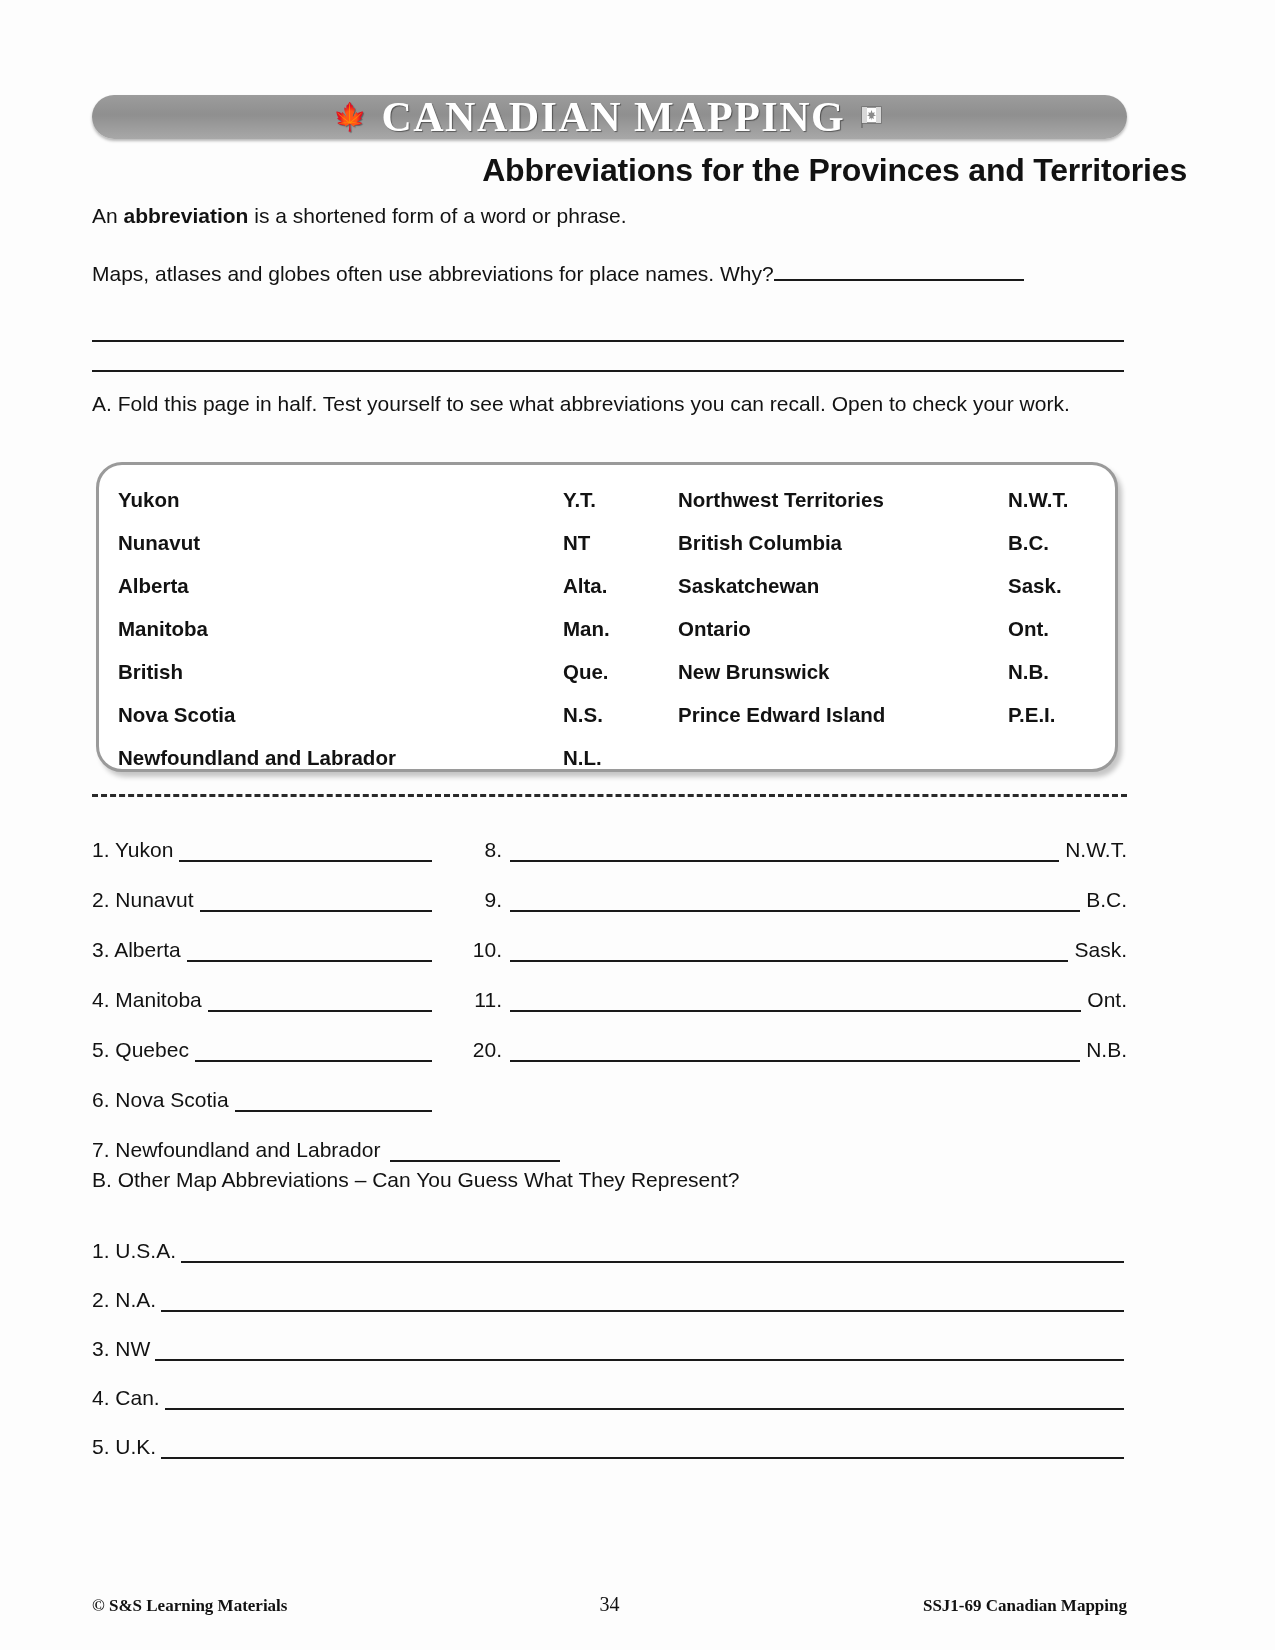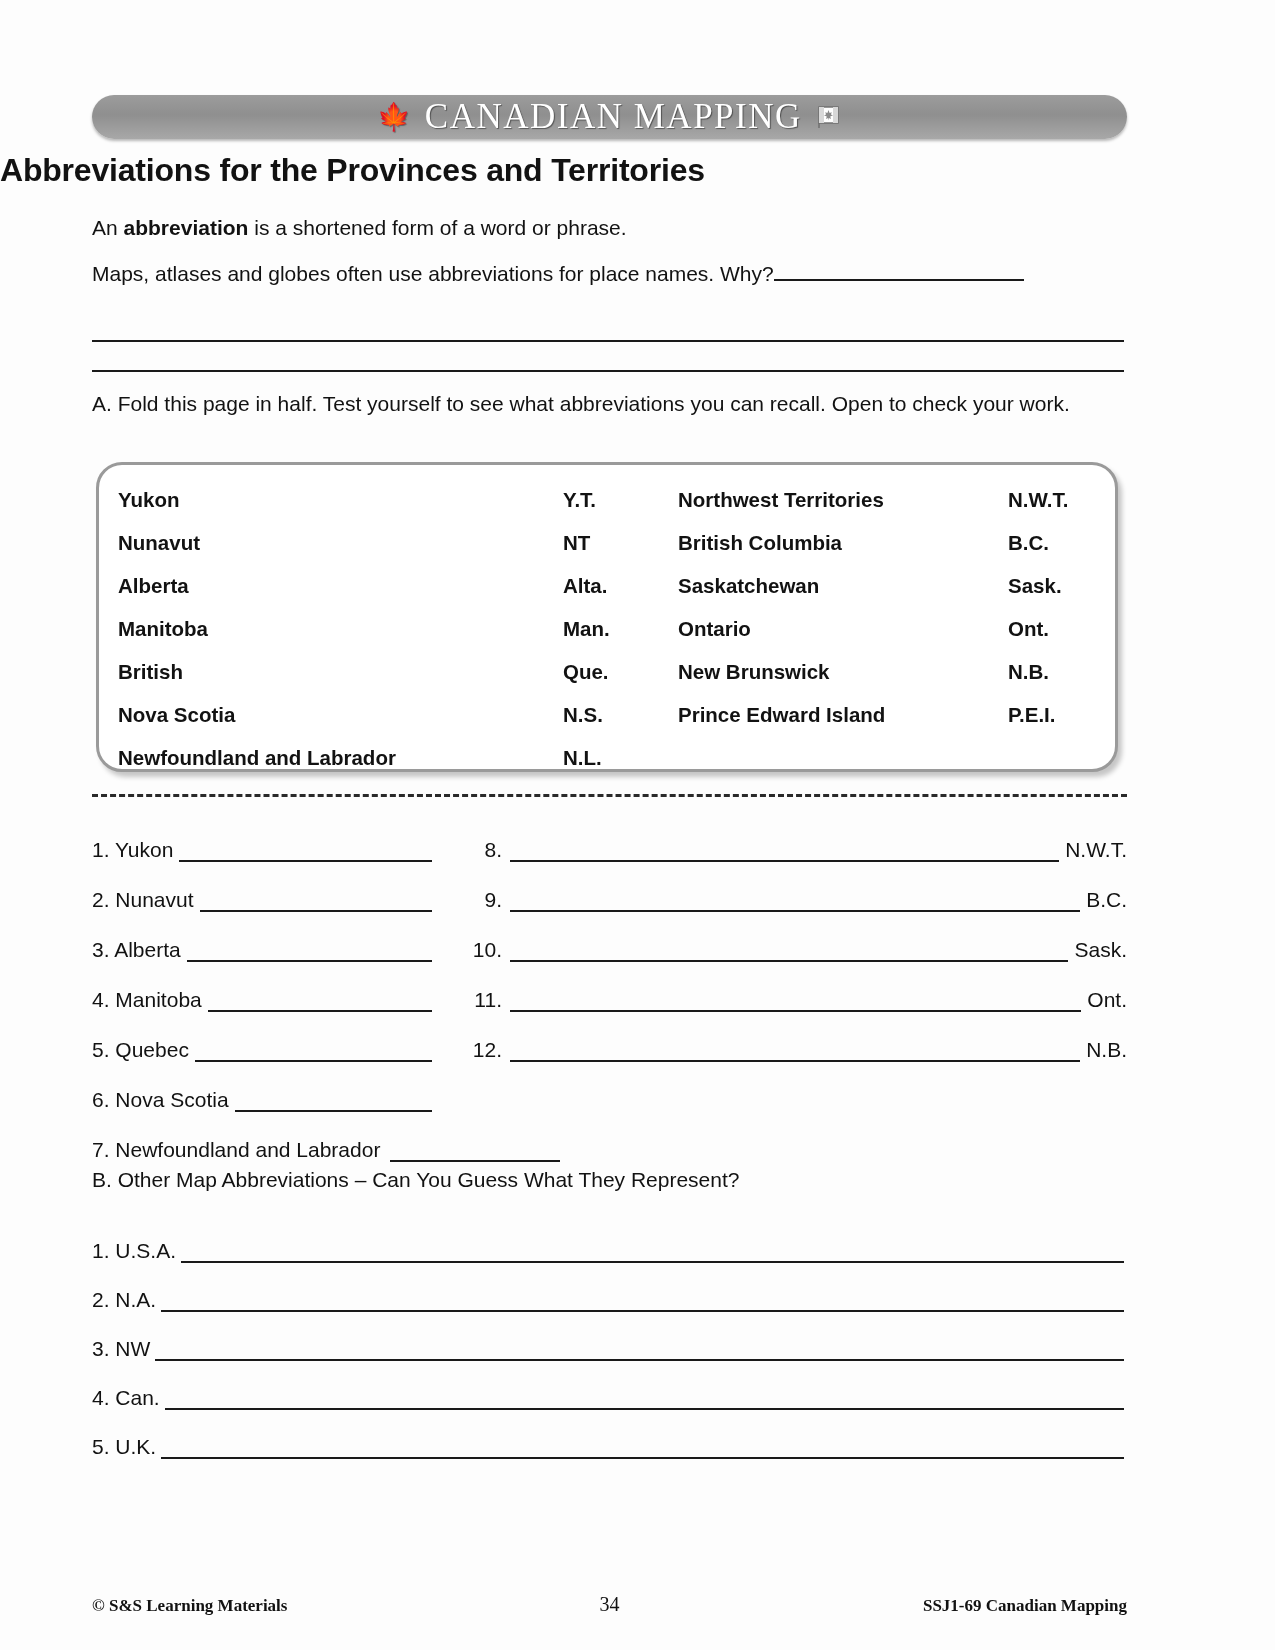--- a/index.html
+++ b/index.html
@@ -33,22 +33,22 @@
     border-radius: 22px;
     background: linear-gradient(180deg, #9c9c9c 0%, #8f8f8f 45%, #a8a8a8 100%);
     box-shadow: 0 2px 3px rgba(0,0,0,0.28);
     display: flex;
     align-items: center;
     justify-content: center;
     gap: 14px;
   }
   .banner-title {
     font-family: "Liberation Serif", serif;
-    font-weight: normal;
-    font-size: 35px;
+    font-weight: bold;
+    font-size: 42px;
     letter-spacing: 1.5px;
     color: #ffffff;
     text-shadow: 1px 1px 1px rgba(0,0,0,0.45);
     white-space: nowrap;
   }
   .leaf-icon {
     font-size: 27px;
     line-height: 1;
     color: #ffffff;
     text-shadow: 1px 1px 1px rgba(0,0,0,0.35);
@@ -57,30 +57,30 @@
     display: inline-block;
     width: 26px;
     height: 24px;
   }
   
   .page-title {
     position: absolute;
     left: 0;
     top: 152px;
     width: 1187px;
-    text-align: left;
+    text-align: right;
     font-size: 32px;
     font-weight: bold;
     letter-spacing: -0.2px;
   }
   
   .intro1 {
     position: absolute;
     left: 92px;
-    top: 216px;
+    top: 204px;
     font-size: 21px;
   }
   .intro1 b { font-weight: bold; }
   .intro2 {
     position: absolute;
     left: 92px;
     top: 262px;
     font-size: 21px;
     width: 1035px;
   }
@@ -380,21 +380,21 @@
         <span class="blank"></span>
         <span class="abbr">Ont.</span>
       </div>
     </div>
     <div class="recall-row">
       <div class="rc-left">
         <span class="lbl">5. Quebec</span>
         <span class="blank"></span>
       </div>
       <div class="rc-right">
-        <span class="num">12.</span>
+        <span class="num">20.</span>
         <span class="blank"></span>
         <span class="abbr">N.B.</span>
       </div>
     </div>
     <div class="recall-row">
       <div class="rc-left">
         <span class="lbl">6. Nova Scotia</span>
         <span class="blank"></span>
       </div>
     </div>

